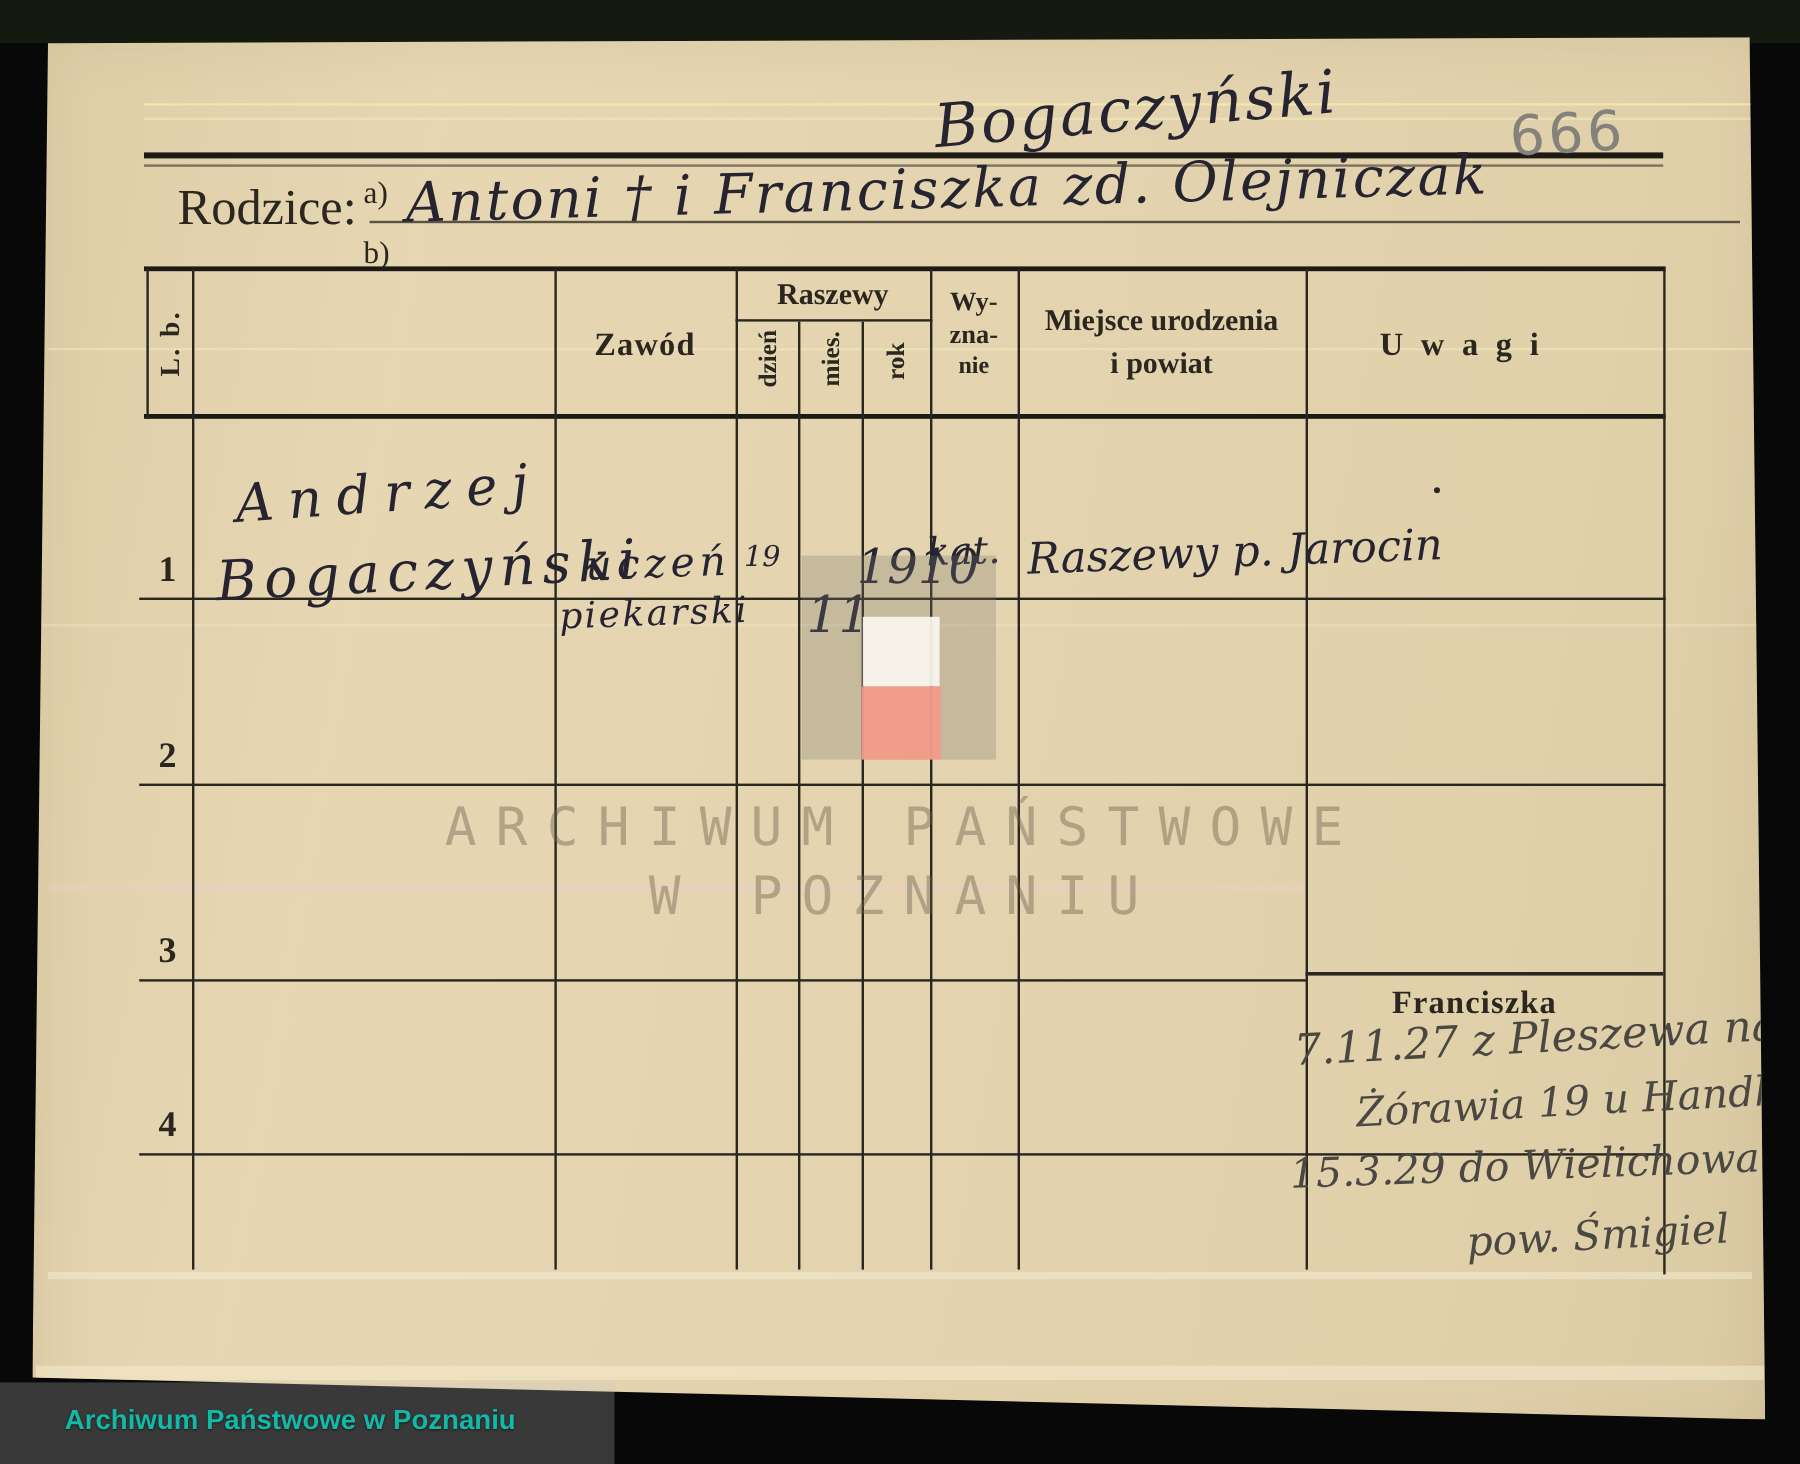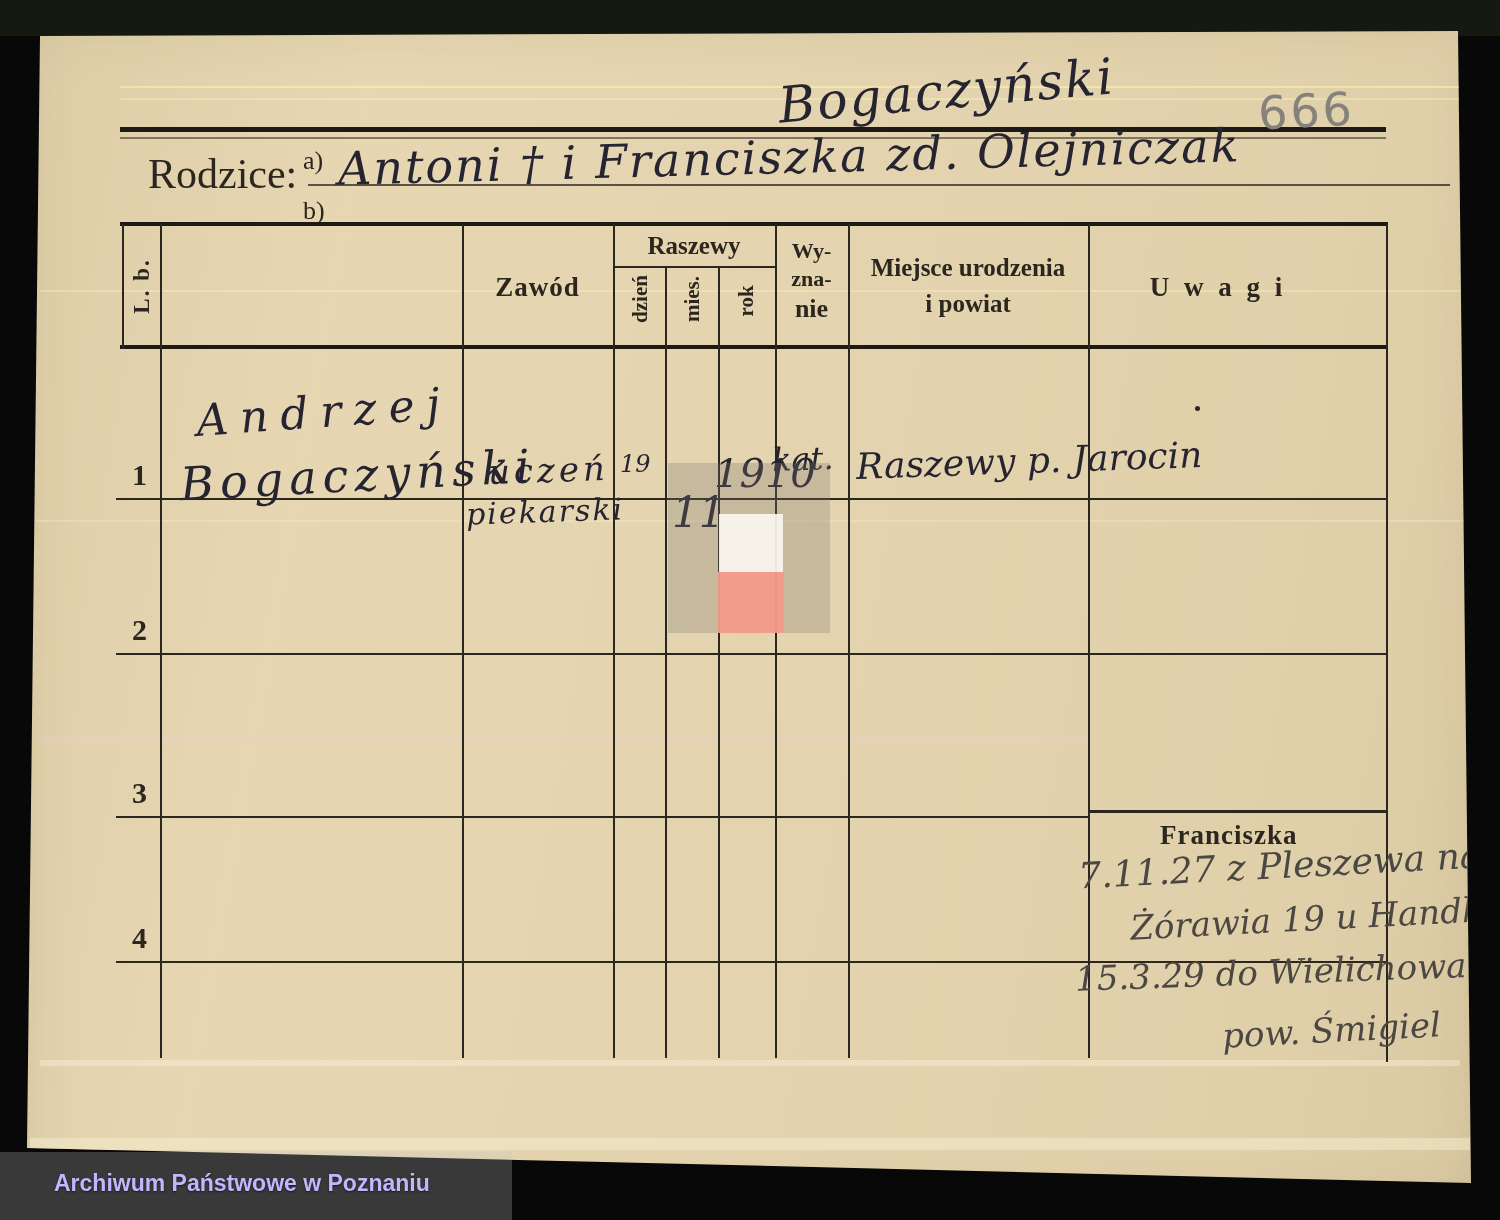--- a/index.html
+++ b/index.html
@@ -23,21 +23,21 @@
   .hw{font-family:"DejaVu Serif",serif;font-style:italic;color:#262430;white-space:nowrap;}
   .hw-pencil{font-family:"DejaVu Serif",serif;font-style:italic;color:#4b4742;white-space:nowrap;}
   .rot{transform:rotate(-90deg);transform-origin:center center;text-align:center;}
   .wm{
     font-family:"DejaVu Sans Mono",monospace;color:rgba(105,96,74,.42);
     letter-spacing:16px;font-size:44px;text-align:center;white-space:nowrap;
   }
   #footer-band{left:0;top:1152px;width:512px;height:68px;background:rgba(200,200,200,.26);}
   #footer-caption{
     left:54px;top:1170px;font-family:"Liberation Sans",sans-serif;font-weight:bold;
-    font-size:23px;color:#c4b5fd;white-space:nowrap;text-shadow:0 1px 2px rgba(0,0,0,.6);
+    font-size:23px;color:#14b8a6;white-space:nowrap;text-shadow:0 1px 2px rgba(0,0,0,.6);
   }
 </style>
 </head>
 <body>
 
 <div id="screenshot">
 
   <div class="abs" id="top-band"></div>
 
   <div class="abs" id="paper">
@@ -80,21 +80,21 @@
     <div class="abs hl" style="left:116px;top:961px;width:1272px;height:2px;"></div>
 
     <div class="abs hdr rot" style="left:100px;top:275px;width:80px;height:22px;font-size:23px;font-weight:bold;letter-spacing:2px;">L. b.</div>
     <div class="abs hdr" style="left:462px;top:272px;width:151px;font-size:27px;font-weight:bold;letter-spacing:1px;text-align:center;">Zawód</div>
     <div class="abs hdr" style="left:613px;top:232px;width:162px;font-size:25px;font-weight:bold;text-align:center;">Raszewy</div>
     <div class="abs hdr rot" style="left:599px;top:288px;width:80px;height:22px;font-size:21px;font-weight:bold;">dzień</div>
     <div class="abs hdr rot" style="left:651px;top:288px;width:80px;height:22px;font-size:21px;font-weight:bold;">mies.</div>
     <div class="abs hdr rot" style="left:705px;top:290px;width:80px;height:22px;font-size:21px;font-weight:bold;">rok</div>
     <div class="abs hdr" style="left:775px;top:238px;width:73px;font-size:22px;font-weight:bold;text-align:center;">Wy-</div>
     <div class="abs hdr" style="left:775px;top:266px;width:73px;font-size:22px;font-weight:bold;text-align:center;">zna-</div>
-    <div class="abs hdr" style="left:775px;top:294px;width:73px;font-size:26px;font-weight:bold;text-align:center;">nie</div>
+    <div class="abs hdr" style="left:775px;top:294px;width:73px;font-size:20px;font-weight:bold;text-align:center;">nie</div>
     <div class="abs hdr" style="left:848px;top:254px;width:240px;font-size:25px;font-weight:bold;text-align:center;">Miejsce urodzenia</div>
     <div class="abs hdr" style="left:848px;top:290px;width:240px;font-size:25px;font-weight:bold;text-align:center;">i powiat</div>
     <div class="abs hdr" style="left:1088px;top:272px;width:260px;font-size:27px;font-weight:bold;letter-spacing:4px;text-align:center;">U w a g i</div>
 
     <div class="abs hdr" style="left:132px;top:458px;font-size:30px;font-weight:bold;">1</div>
     <div class="abs hdr" style="left:132px;top:613px;font-size:30px;font-weight:bold;">2</div>
     <div class="abs hdr" style="left:132px;top:776px;font-size:30px;font-weight:bold;">3</div>
     <div class="abs hdr" style="left:132px;top:921px;font-size:30px;font-weight:bold;">4</div>
 
     <div class="abs hw" style="left:196px;top:386px;font-size:44px;letter-spacing:12px;transform:rotate(-4deg);">Andrzej</div>
@@ -104,20 +104,22 @@
     <div class="abs hw" style="left:620px;top:450px;font-size:24px;">19</div>
     <div class="abs hw" style="left:672px;top:444px;font-size:42px;margin-top:44px;">11</div>
     <div class="abs hw" style="left:714px;top:450px;font-size:40px;">1910</div>
     <div class="abs hw" style="left:772px;top:440px;font-size:32px;transform:rotate(-2deg);">kat.</div>
     <div class="abs hw" style="left:856px;top:440px;font-size:36px;transform:rotate(-2deg);">Raszewy p. Jarocin</div>
 
     <div class="abs" style="left:668px;top:463px;width:162px;height:170px;background:rgba(122,120,112,.28);"></div>
     <div class="abs" style="left:719px;top:514px;width:64px;height:58px;background:rgba(250,246,240,.92);"></div>
     <div class="abs" style="left:718px;top:572px;width:66px;height:61px;background:rgba(244,154,139,.95);"></div>
 
+    <div class="abs wm" style="left:330px;top:664px;width:846px;">ARCHIWUM PAŃSTWOWE</div>
+    <div class="abs wm" style="left:330px;top:722px;width:846px;">W POZNANIU</div>
 
     <div class="abs hl" style="left:1088px;top:810px;width:298px;height:3px;"></div>
     <div class="abs hdr" style="left:1160px;top:820px;font-size:27px;font-weight:bold;letter-spacing:1px;">Franciszka</div>
     <div class="abs hw-pencil" style="left:1078px;top:845px;font-size:36px;transform:rotate(-3deg);">7.11.27 z Pleszewa na</div>
     <div class="abs hw-pencil" style="left:1130px;top:898px;font-size:34px;transform:rotate(-3deg);">Żórawia 19 u Handke</div>
     <div class="abs hw-pencil" style="left:1075px;top:952px;font-size:34px;transform:rotate(-2deg);">15.3.29 do Wielichowa</div>
     <div class="abs hw-pencil" style="left:1222px;top:1010px;font-size:34px;transform:rotate(-3deg);">pow. Śmigiel</div>
 
     <div class="abs" style="left:1195px;top:406px;width:5px;height:5px;border-radius:50%;background:#2b2620;"></div>
   </div>

